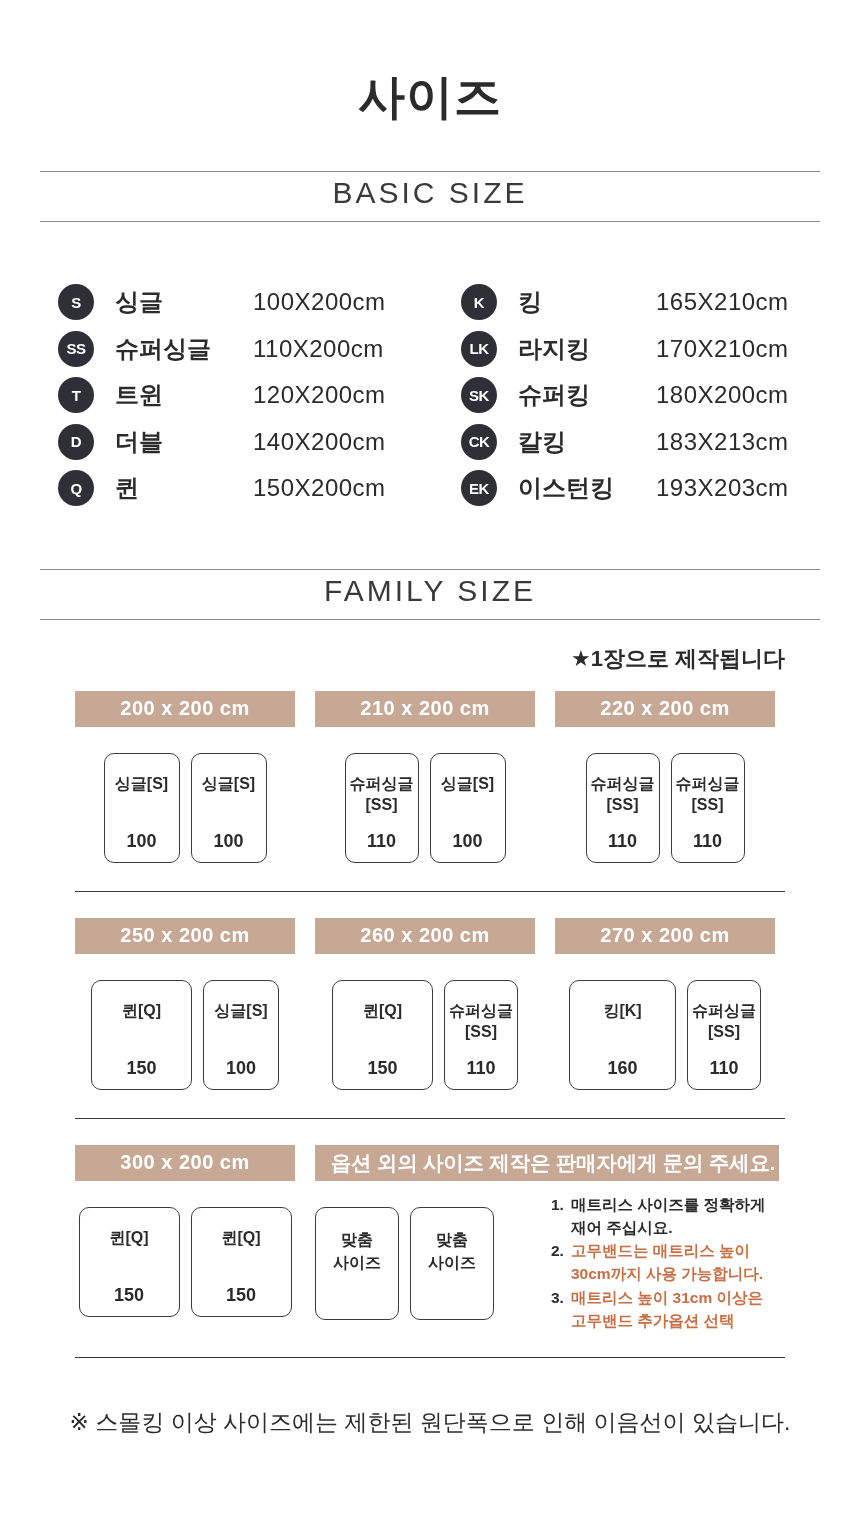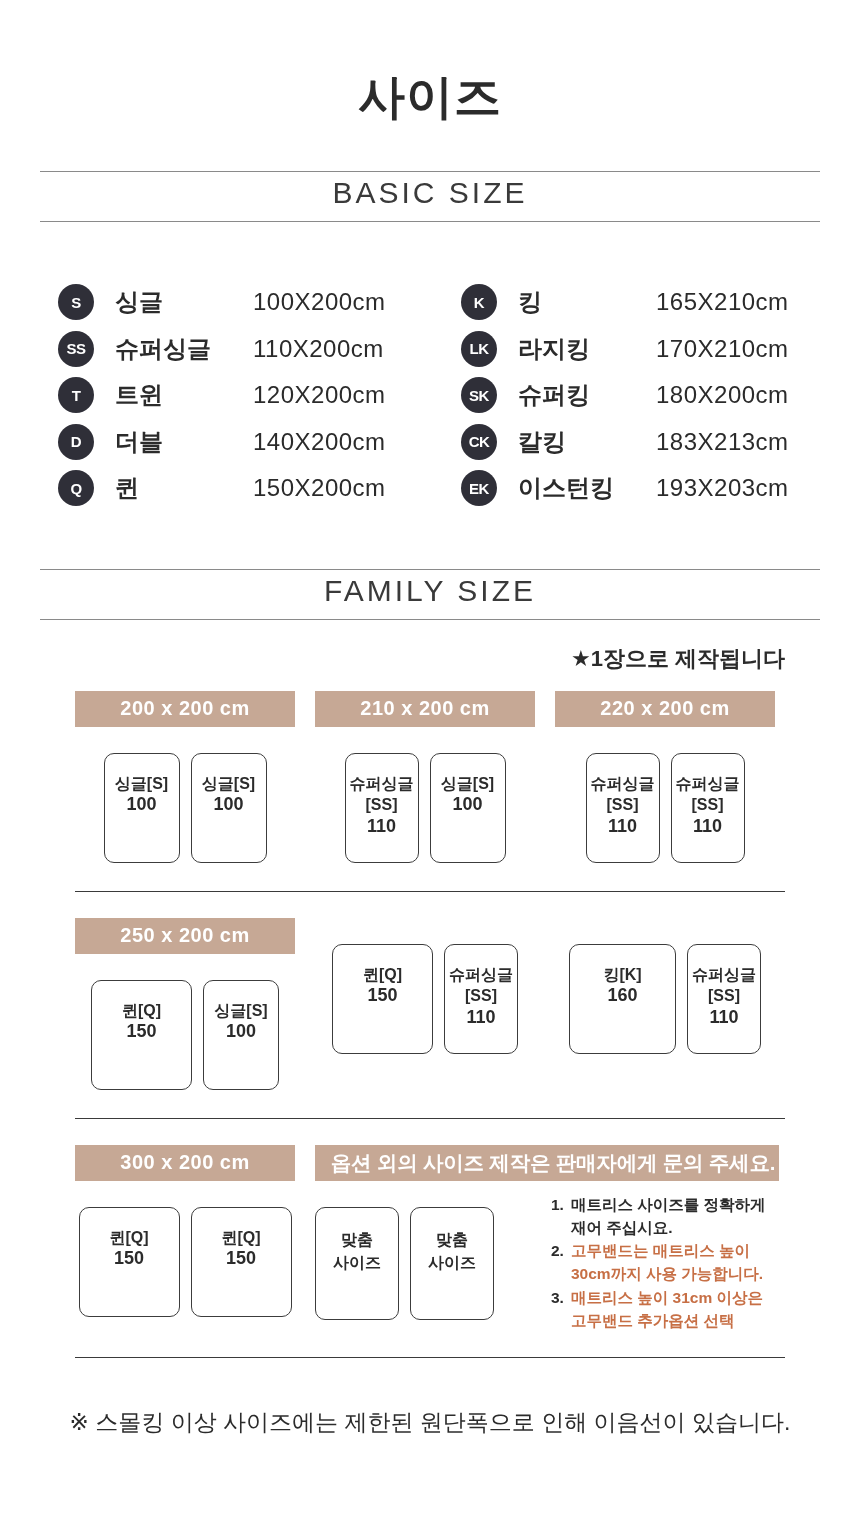--- a/index.html
+++ b/index.html
@@ -46,21 +46,21 @@
   .group-row { display:flex; gap:20px; }
   .group-row-1 { margin-top:17px; }
   .group { width:220px; }
   .group-header {
     height:36px; background:#c6a895; color:#ffffff; font-size:20px; font-weight:600;
     display:flex; align-items:center; justify-content:center; letter-spacing:0.5px;
   }
   .beds { margin-top:26px; display:flex; justify-content:center; gap:11px; height:110px; }
   .bed-box {
     border:1.5px solid #3c3c3c; border-radius:10px; background:#ffffff;
-    display:flex; flex-direction:column; align-items:center;
+    display:flex; flex-direction:column; justify-content:space-between; align-items:center;
     padding:19px 2px 10px; height:110px;
   }
   .bed-label { font-size:16px; font-weight:600; text-align:center; white-space:pre-line; line-height:1.35; }
   .bed-num { font-size:18px; font-weight:700; }
   .w100 { width:76px; }
   .w110 { width:74px; }
   .w150 { width:101px; }
   .w160 { width:107px; }
   .divider { margin:28px 0 0 0; border:none; border-top:1.5px solid #3a3a3a; width:710px; }
   .row-after-div { margin-top:26px; }
@@ -216,33 +216,35 @@
           <div class="bed-label">퀸[Q]</div>
           <div class="bed-num">150</div>
         </div>
         <div class="bed-box w100">
           <div class="bed-label">싱글[S]</div>
           <div class="bed-num">100</div>
         </div>
       </div>
     </div>
     <div class="group">
+      <div class="group-header">260 x 200 cm</div>
       <div class="beds">
         <div class="bed-box w150">
           <div class="bed-label">퀸[Q]</div>
           <div class="bed-num">150</div>
         </div>
         <div class="bed-box w110">
           <div class="bed-label">슈퍼싱글
 [SS]</div>
           <div class="bed-num">110</div>
         </div>
       </div>
     </div>
     <div class="group">
+      <div class="group-header">270 x 200 cm</div>
       <div class="beds">
         <div class="bed-box w160">
           <div class="bed-label">킹[K]</div>
           <div class="bed-num">160</div>
         </div>
         <div class="bed-box w110">
           <div class="bed-label">슈퍼싱글
 [SS]</div>
           <div class="bed-num">110</div>
         </div>

